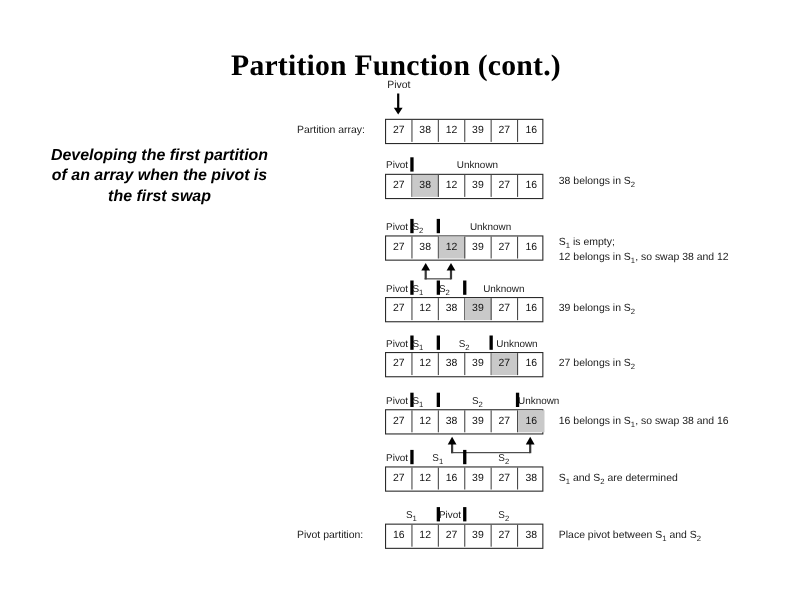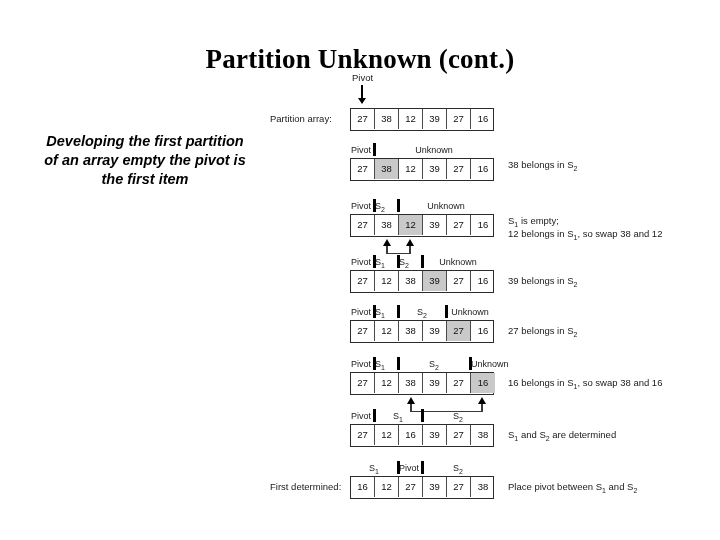--- a/index.html
+++ b/index.html
@@ -78,23 +78,23 @@
     position:absolute;top:0;width:0;height:0;
     border-left:4px solid transparent;border-right:4px solid transparent;
     border-bottom:7px solid #000;
   }
 </style>
 </head>
 <body>
 
 <div id="slide">
 
-  <div class="title">Partition Unknown (cont.)</div>
-
-  <div class="caption">Developing the first partition of an array empty the pivot is the first item</div>
+  <div class="title">Partition Function (cont.)</div>
+
+  <div class="caption">Developing the first partition of an array when the pivot is the first swap</div>
 
   <div id="figure">
       <div class="row" style="top: 36px; width: 440px;">
         <div class="rowlabel" style="left: 0px; top: 5px;">Partition array:</div>
         <div class="arr" style="left: 80px; top: 0px; width: 144px;">
           <div class="cell" style="left: 0px;">27</div>
           <div class="cell" style="left: 24px;">38</div>
           <div class="cell" style="left: 48px;">12</div>
           <div class="cell" style="left: 72px;">39</div>
           <div class="cell" style="left: 96px;">27</div>
@@ -234,21 +234,21 @@
           <div class="cell" style="left: 48px;">16</div>
           <div class="cell" style="left: 72px;">39</div>
           <div class="cell" style="left: 96px;">27</div>
           <div class="cell last" style="left: 120px;">38</div>
         </div>
         <div class="note" style="left: 238px; top: 4px;">
           <div>S<sub>1</sub> and S<sub>2</sub> are determined</div>
         </div>
       </div>
       <div class="row" style="top: 404px; width: 440px;">
-        <div class="rowlabel" style="left: 0px; top: 5px;">First determined:</div>
+        <div class="rowlabel" style="left: 0px; top: 5px;">Pivot partition:</div>
         <div class="seglabels" style="top: -14px;">
           <div class="seg" style="left: 0px; width: 48px;">S<sub>1</sub></div>
           <div class="seg lefty" style="left: 49px; width: 24px;">Pivot</div>
           <div class="seg" style="left: 72px; width: 72px;">S<sub>2</sub></div>
           <div class="divider" style="left: 47px;"></div>
           <div class="divider" style="left: 71px;"></div>
         </div>
         <div class="arr" style="left: 80px; top: 0px; width: 144px;">
           <div class="cell" style="left: 0px;">16</div>
           <div class="cell" style="left: 24px;">12</div>

